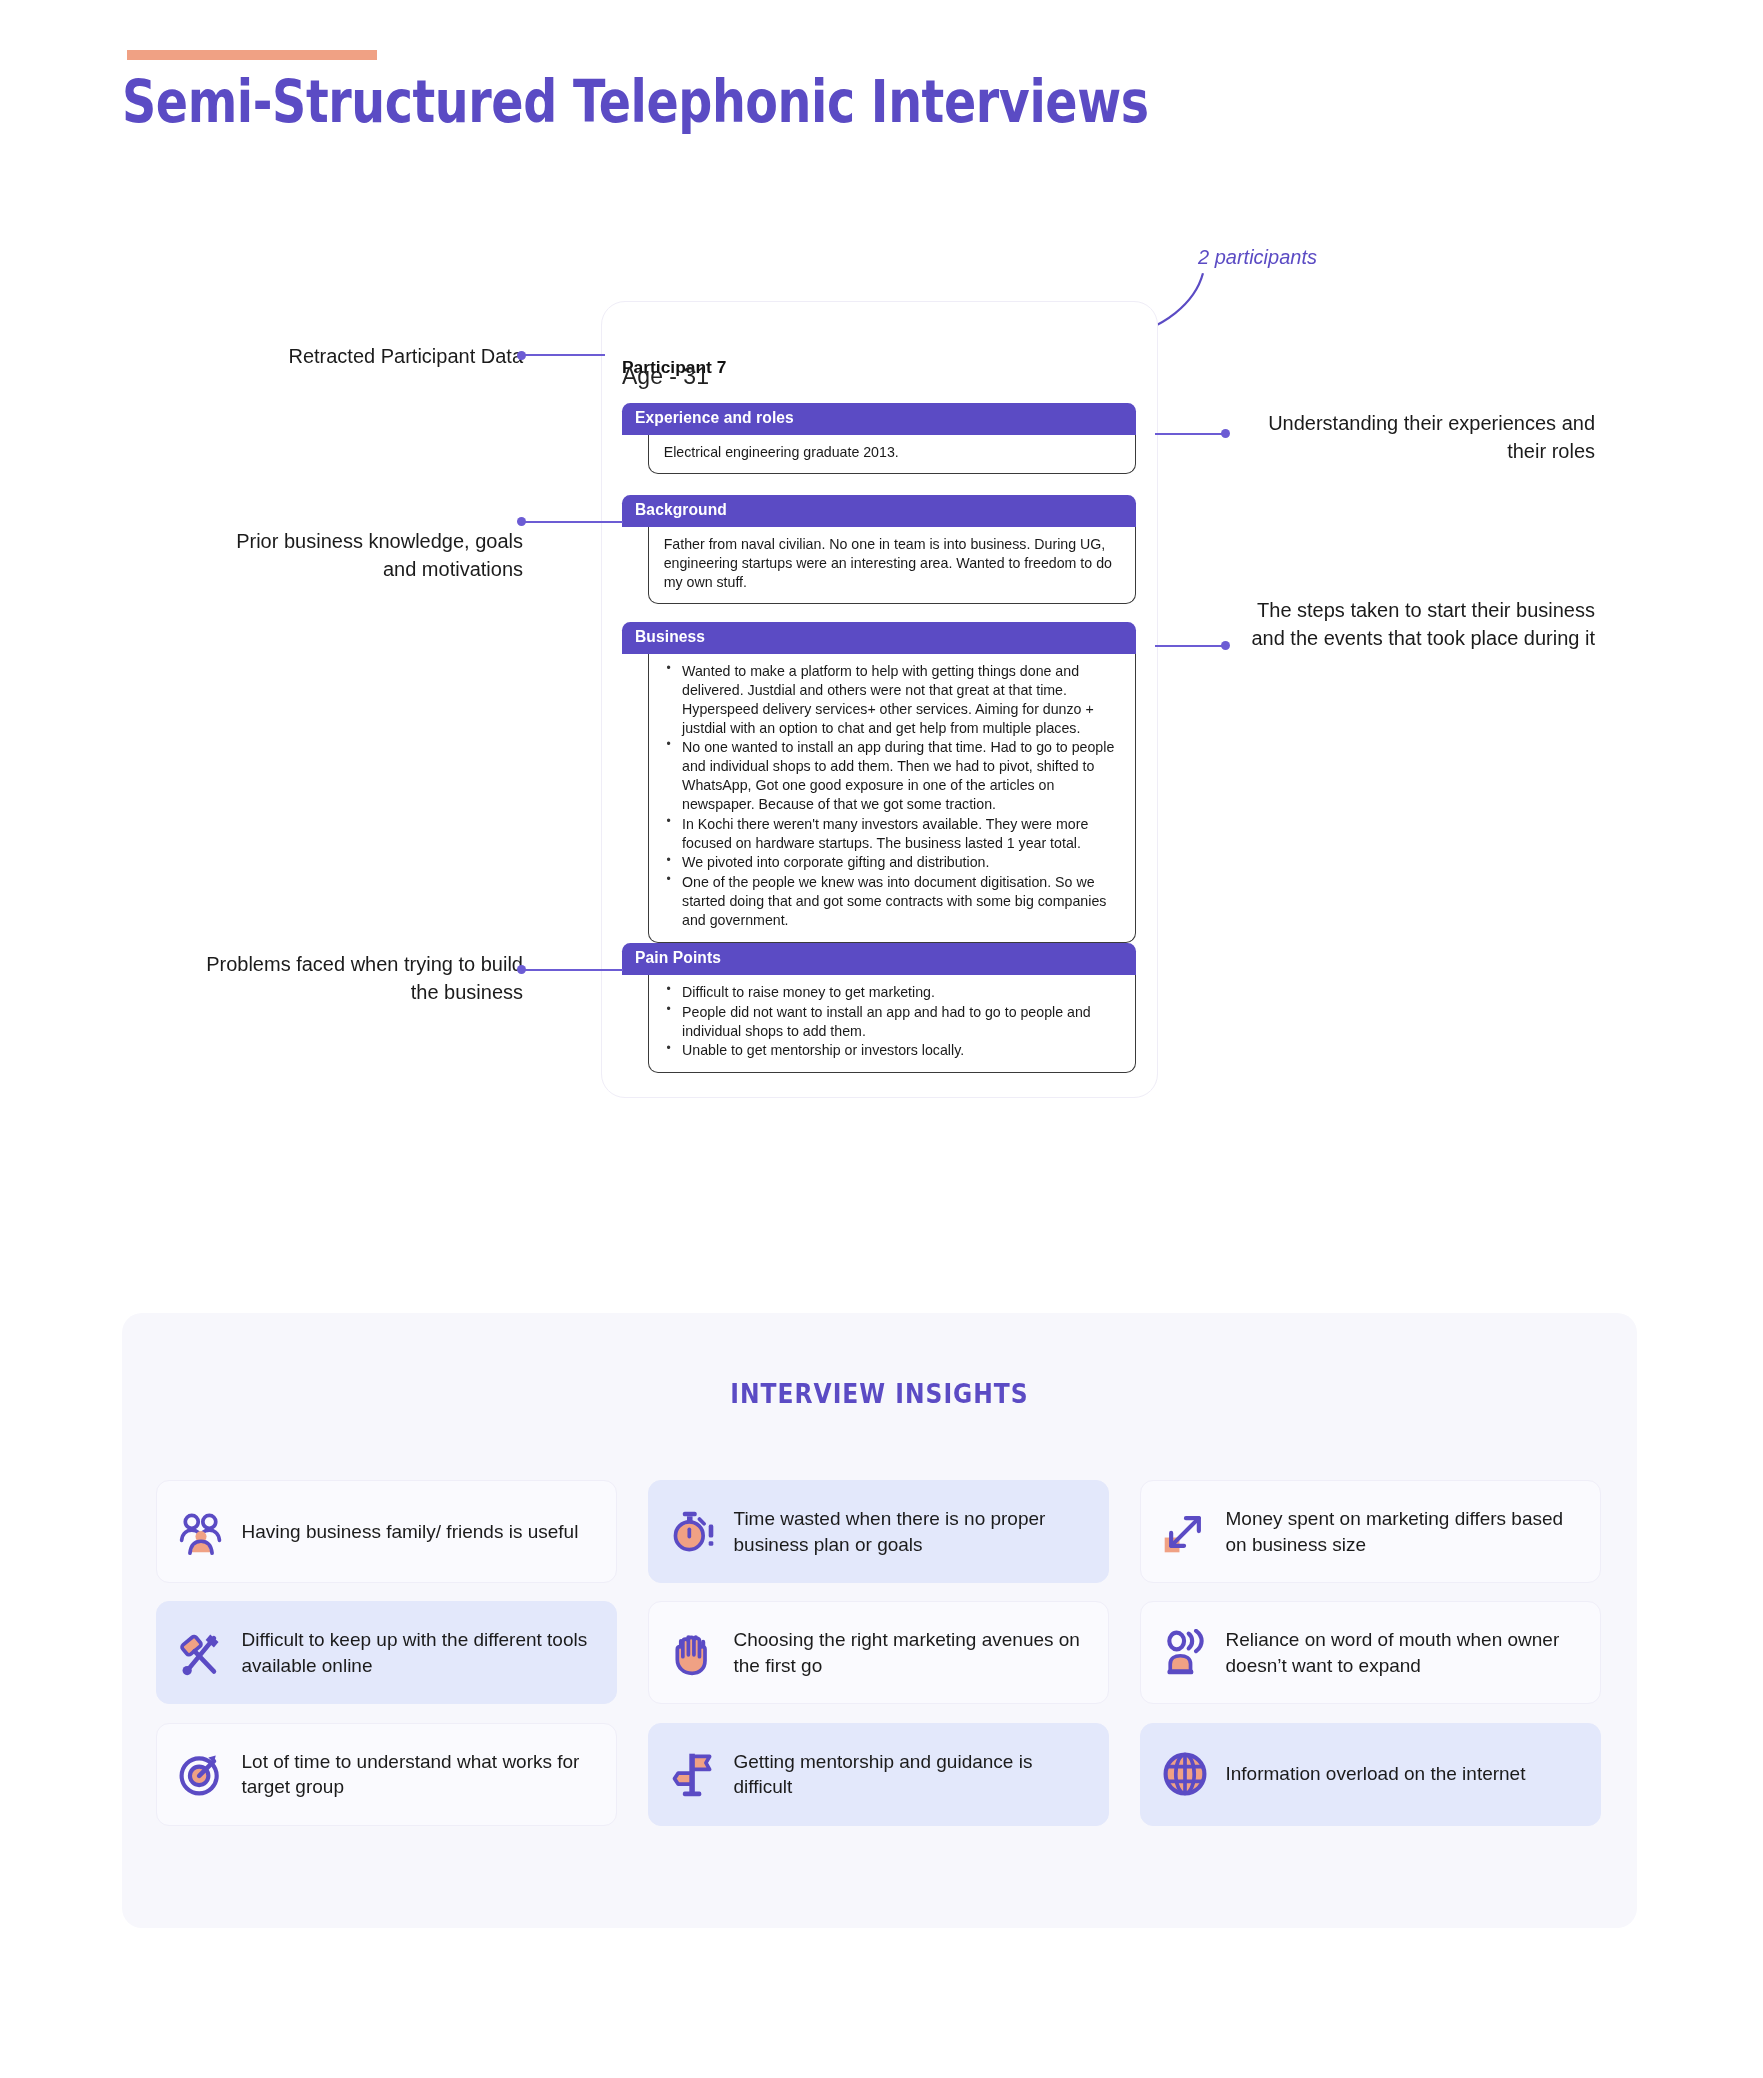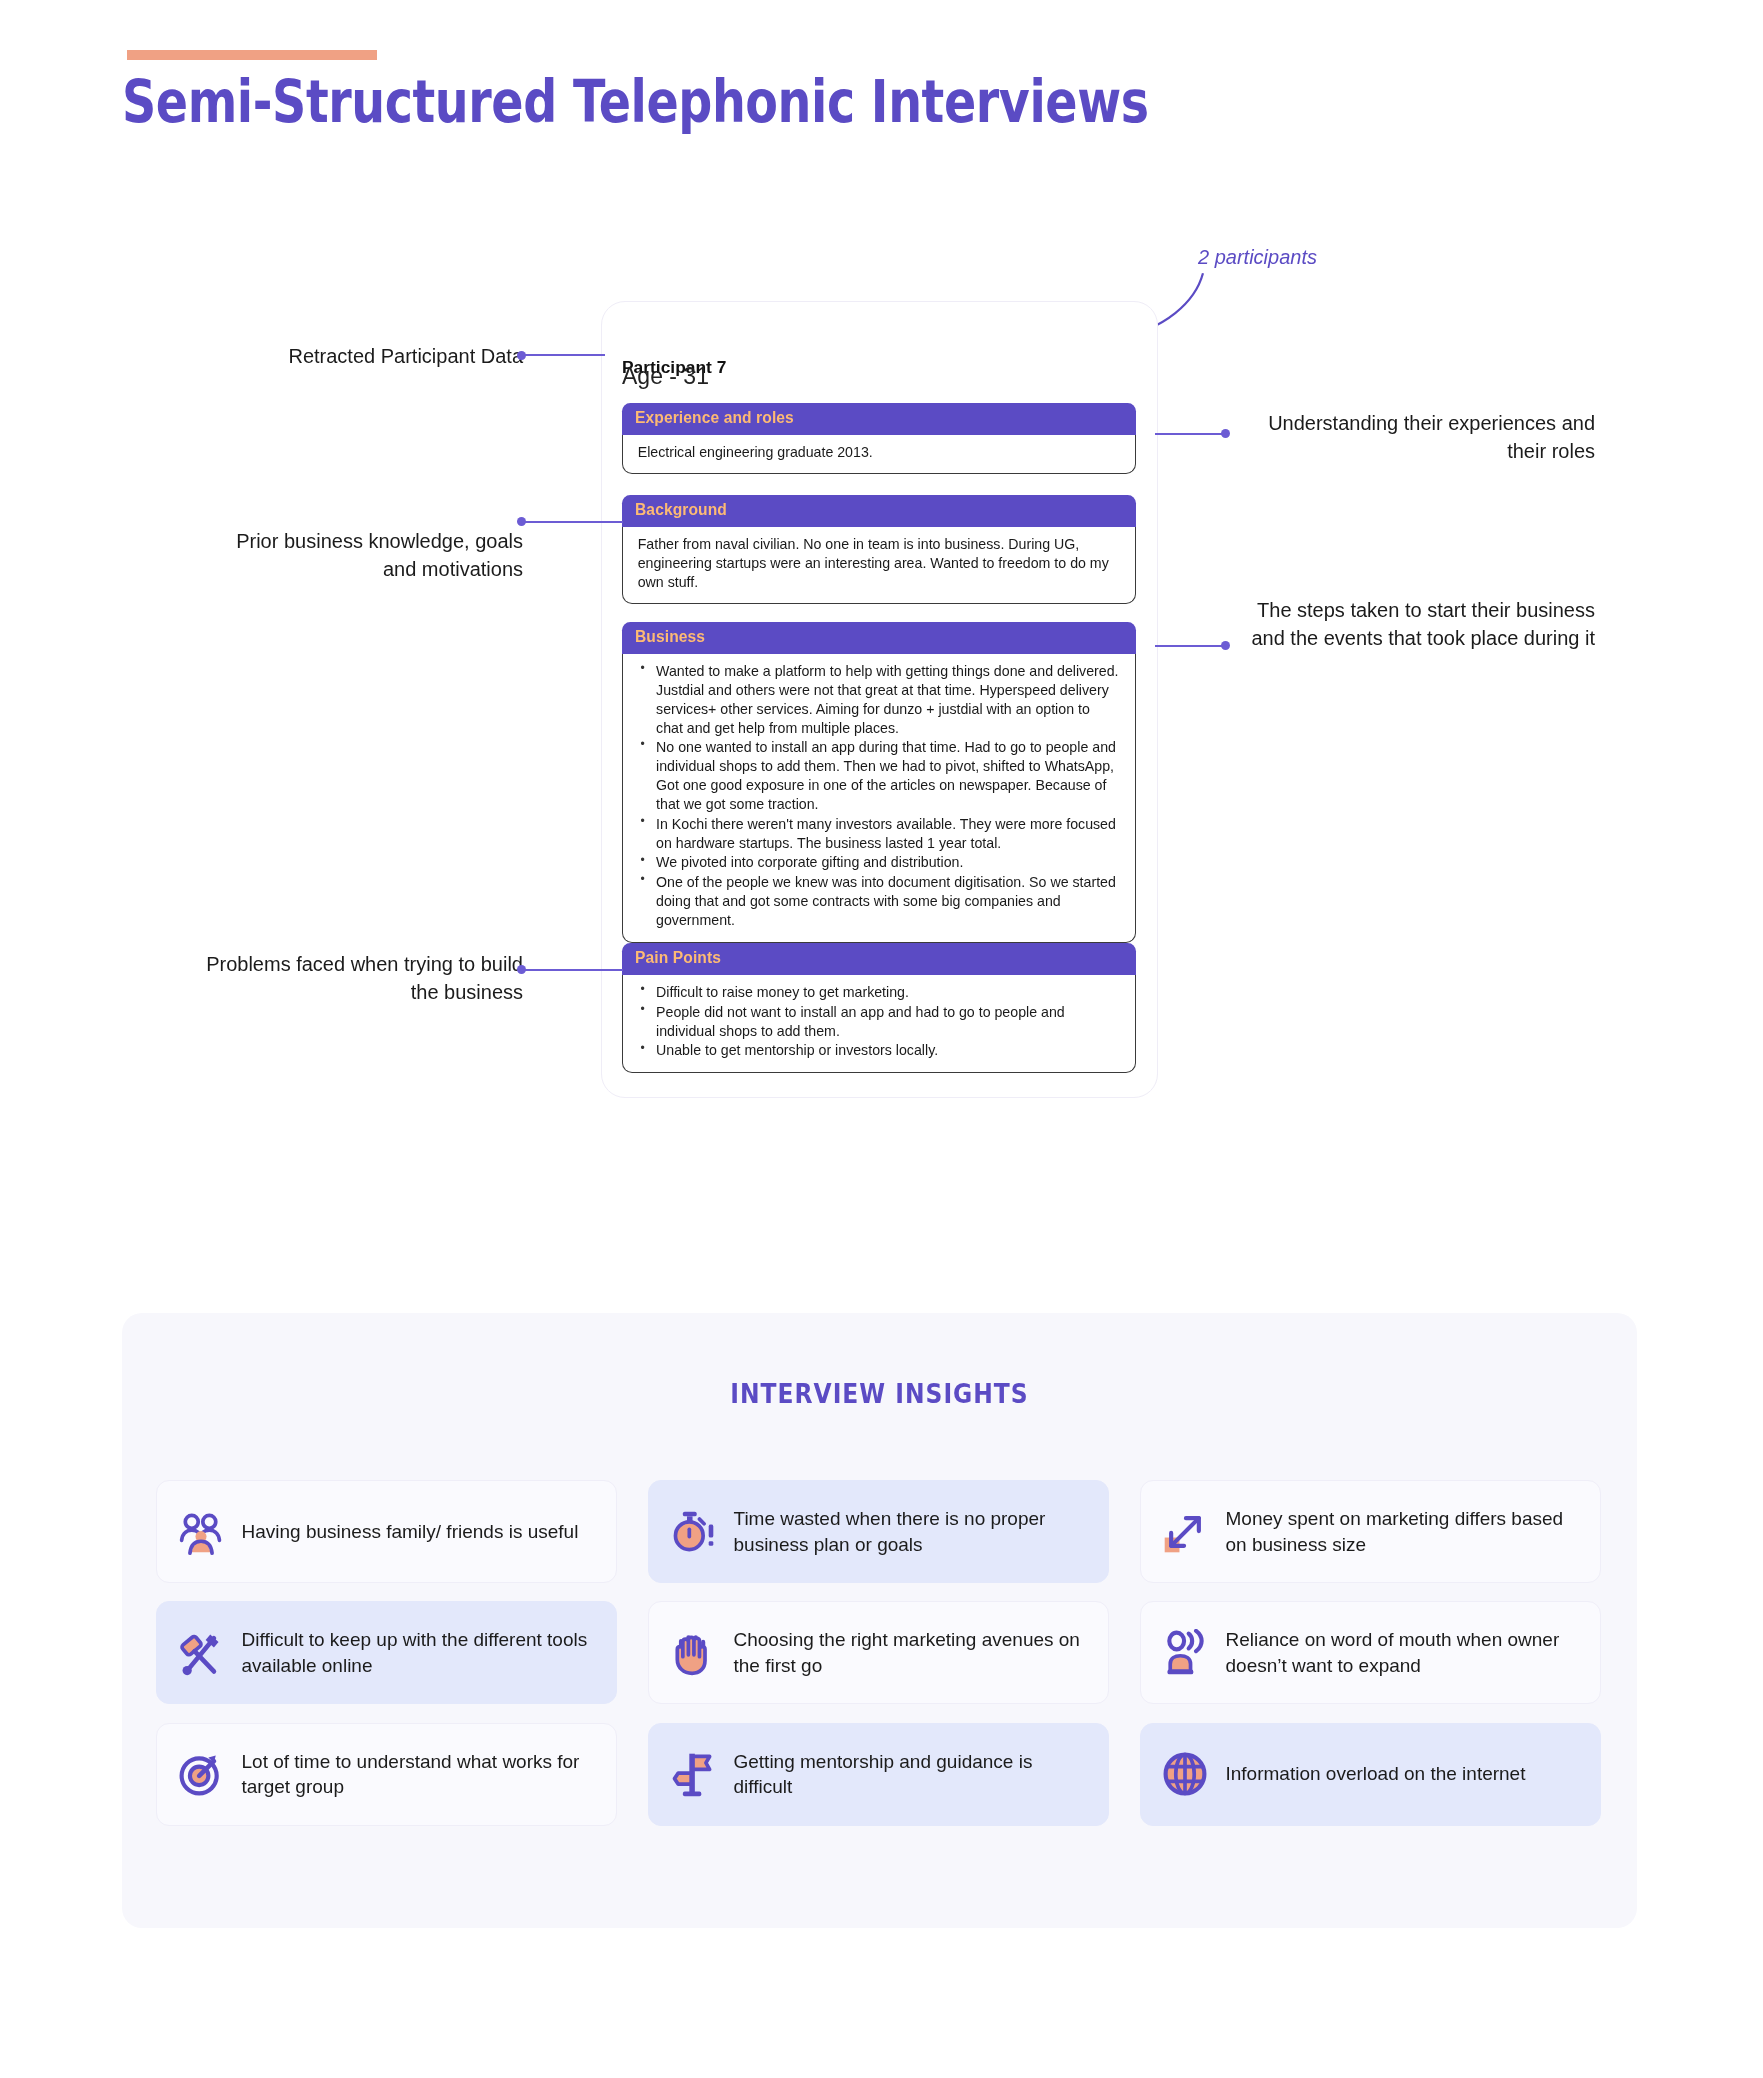--- a/index.html
+++ b/index.html
@@ -46,32 +46,32 @@
     font-size: 17.4px; font-weight: bold; color: #111; margin-top: 26px;
   }
   .p-age {
     position: absolute; left: 20px; top: 61px;
     font-size: 23px; color: #222;
   }
 
   
   .section { position: absolute; left: 20px; width: 514px; }
   .sec-head {
-    background: #5B4BC4; color: #fdba74;
+    background: #5B4BC4; color: #ffffff;
     border-radius: 8.3px 8.3px 0 0;
     font-size: 15.6px; font-weight: bold;
     padding: 6.4px 13px 7.3px 13px;
     letter-spacing: 0.1px;
   }
   .sec-body {
     border: 1.2px solid #3A3A3A; border-top: none;
     border-radius: 0 0 10px 10px;
     background: #FFFFFF;
     padding: 8.3px 14.7px 11px 14.7px;
-    font-size: 14.2px; line-height: 1.33; color: #1a1a1a;
+    font-size: 14.2px; line-height: 1.33; color: #1a1a1a; margin-left: 26px;
   }
   .sec-body ul { list-style: none; }
   .sec-body li {
     position: relative; padding-left: 18.4px; margin-bottom: 0.9px;
   }
   .sec-body li::before {
     content: "\2022"; position: absolute; left: 2.8px; top: -0.9px;
     font-size: 12px; color: #333;
   }
 

